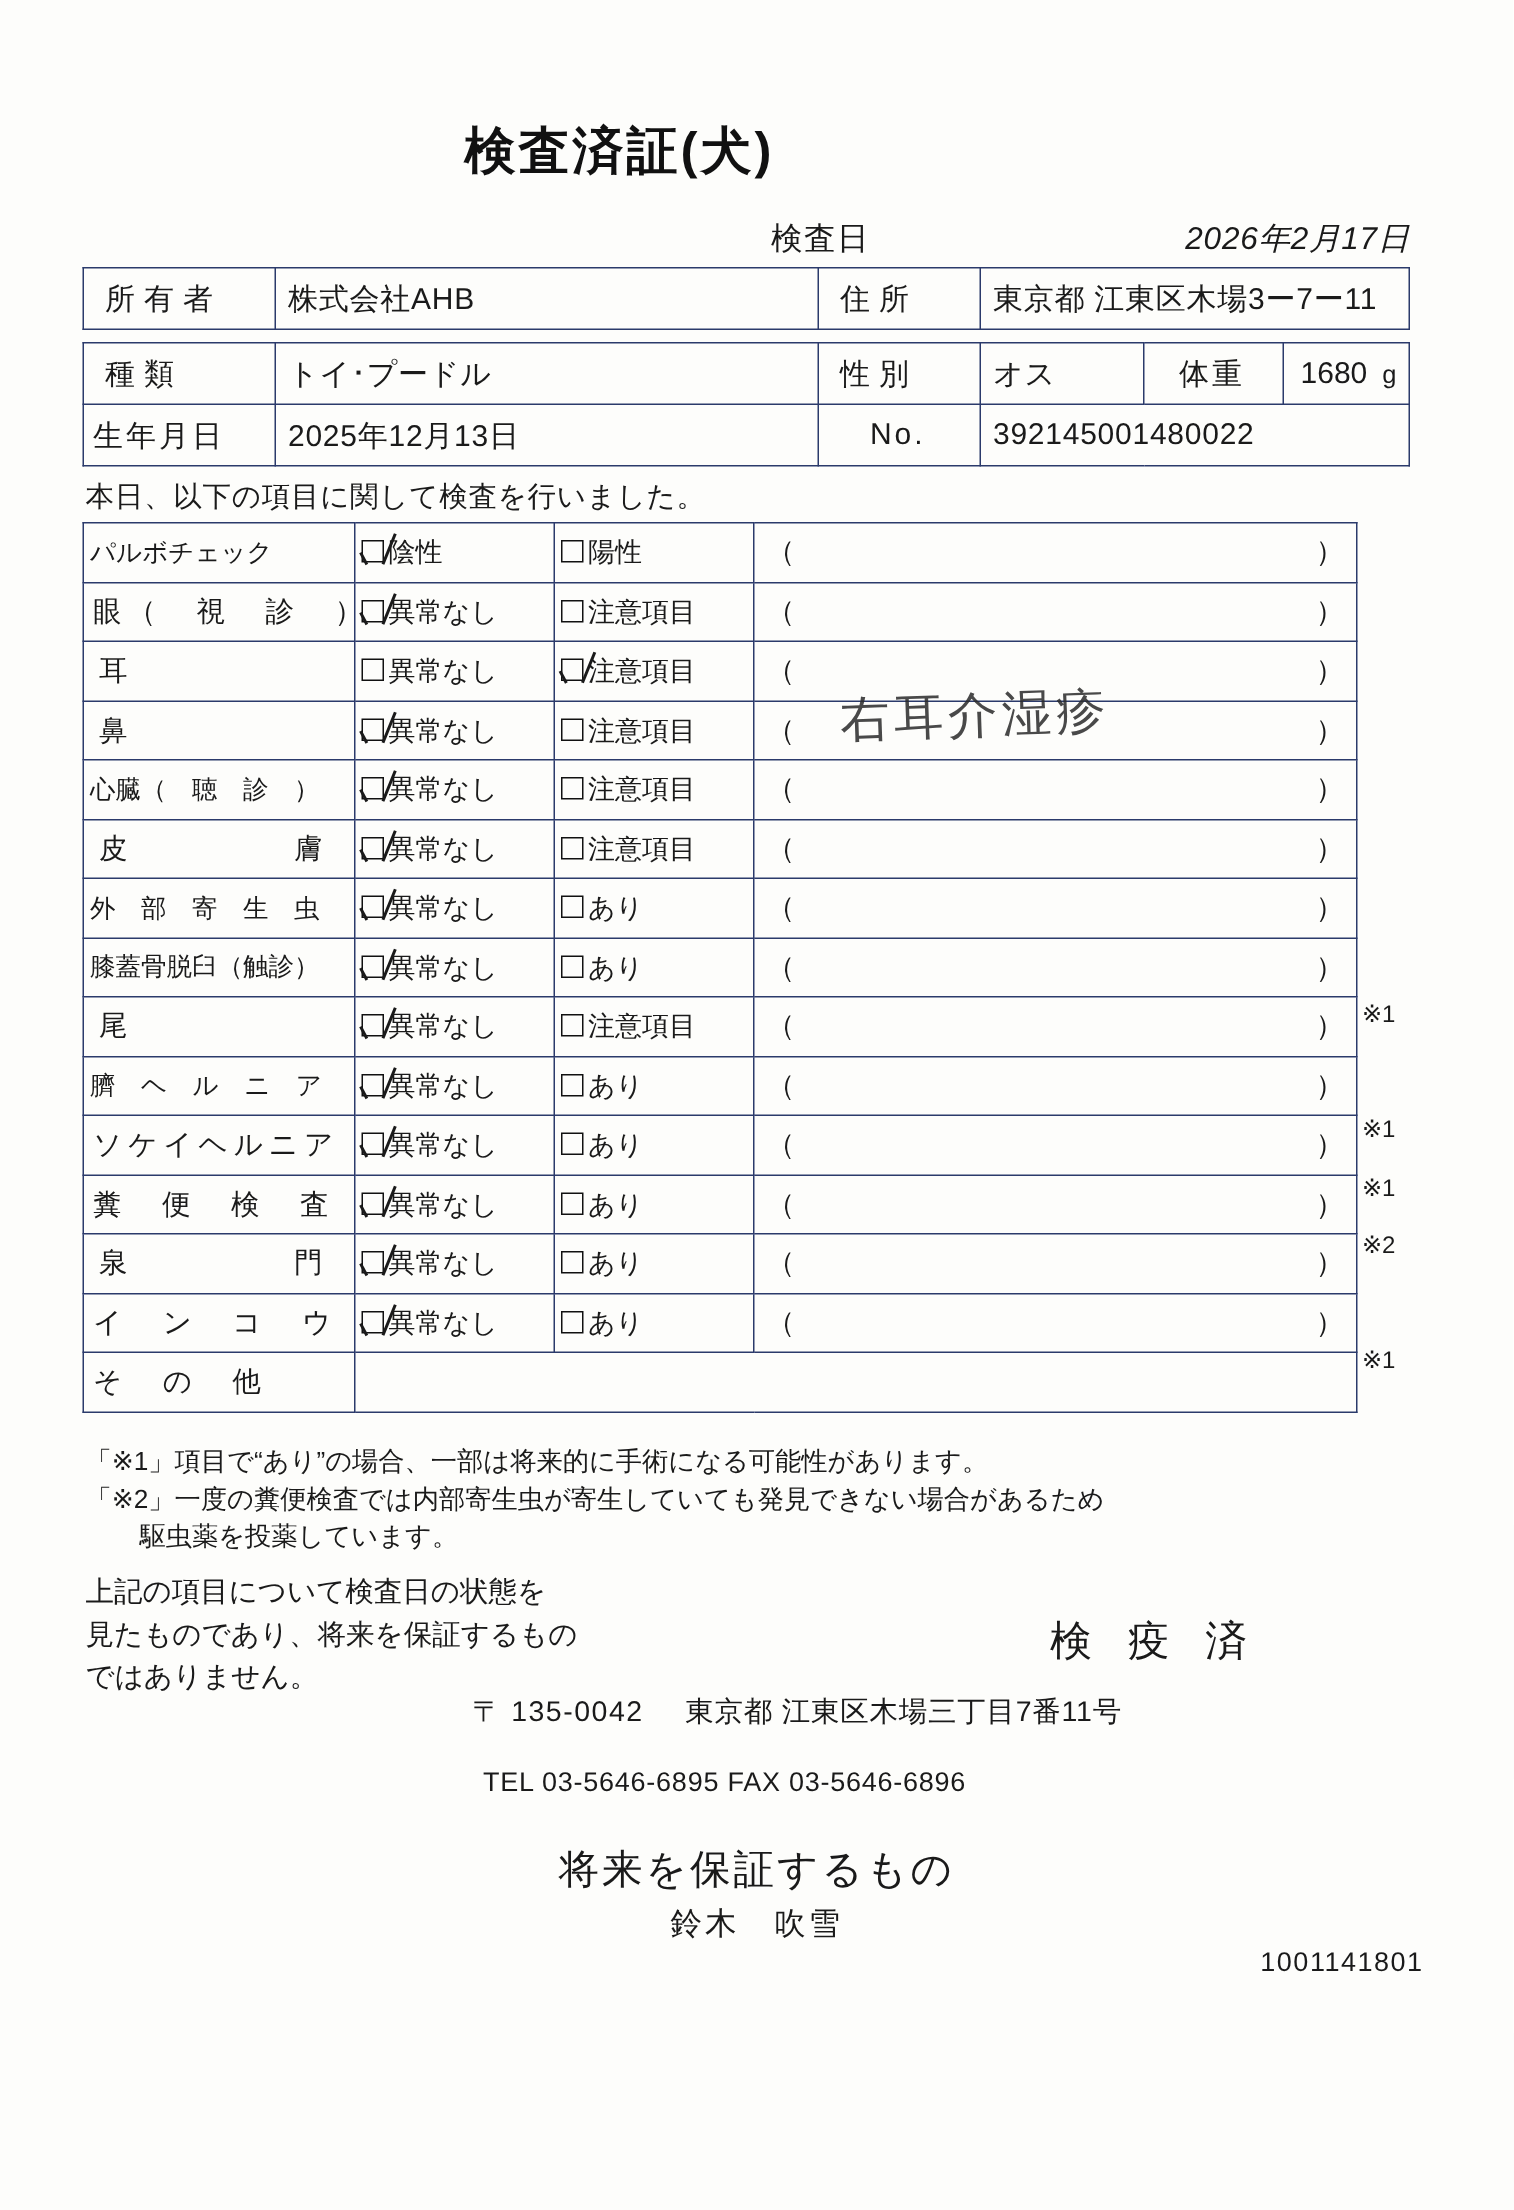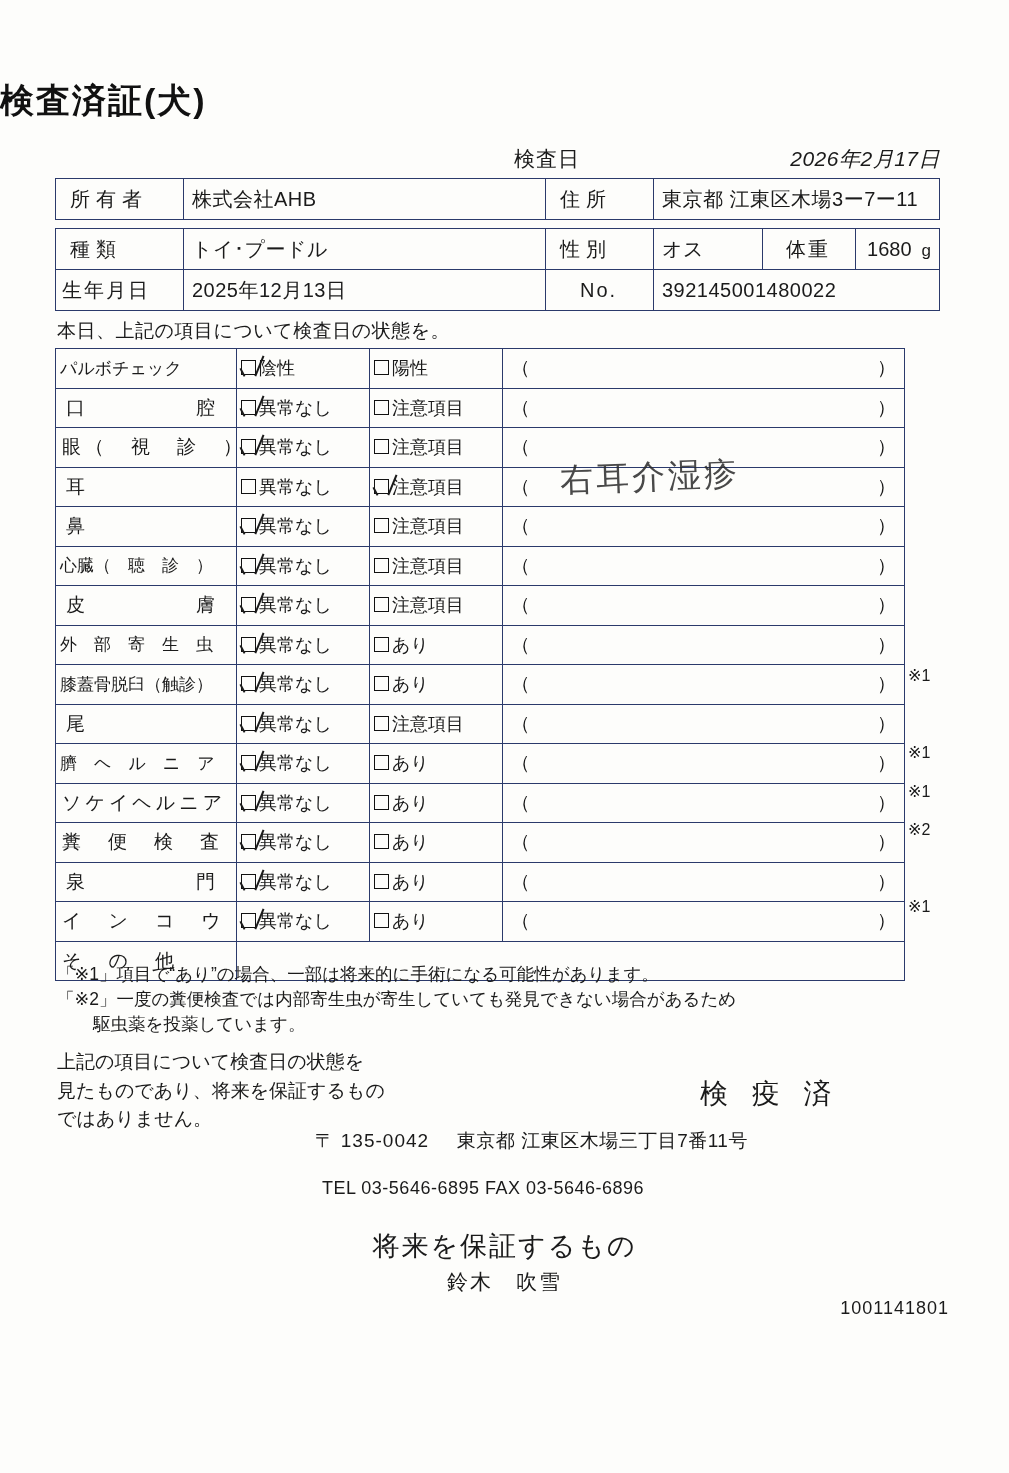--- a/index.html
+++ b/index.html
@@ -18,23 +18,23 @@
   .page {
     position: absolute;
     inset: 0;
     background: #fdfdfb;
   }
 
   
   .title {
     position: absolute;
     top: 78px;
-    left: 0;
+    left: 12px;
     width: 802px;
-    text-align: left;
+    text-align: center;
     font-size: 34px;
     letter-spacing: 2px;
     font-weight: 700;
     color: #111;
   }
 
   
   .exam-date-row {
     position: absolute;
     top: 145px;
@@ -294,37 +294,28 @@
     </tr>
     <tr>
       <td class="lbl-narrow" style="width:105px;text-align:left">生年月日</td>
       <td class="val" style="width:345px">2025年12月13日</td>
       <td class="lbl-narrow" style="width:85px;text-align:center">No.</td>
       <td class="val" colspan="3">392145001480022</td>
     </tr>
   </tbody>
     </table>
 
-  <div class="intro">本日、上記の項目について検査日の状態を。</div>
+  <div class="intro">本日、以下の項目に関して検査を行いました。</div>
 
   <table class="check-table">
     <tbody id="check-body">
         <tr>
           <td class="c-name sp-tight">パルボチェック</td>
           <td class="c-opt1"><span class="opt"><span class="box checked"></span><span>陰性</span></span></td>
           <td class="c-opt2"><span class="opt"><span class="box"></span><span>陽性</span></span></td>
-          <td class="c-note">
-            <span class="paren-l">（</span>
-            <span class="paren-r">）</span>
-          </td>
-        </tr>
-        <tr>
-          <td class="c-name sp-wide">口　　　　腔</td>
-          <td class="c-opt1"><span class="opt"><span class="box checked"></span><span>異常なし</span></span></td>
-          <td class="c-opt2"><span class="opt"><span class="box"></span><span>注意項目</span></span></td>
           <td class="c-note">
             <span class="paren-l">（</span>
             <span class="paren-r">）</span>
           </td>
         </tr>
         <tr>
           <td class="c-name sp-mid">眼（　視　診　）</td>
           <td class="c-opt1"><span class="opt"><span class="box checked"></span><span>異常なし</span></span></td>
           <td class="c-opt2"><span class="opt"><span class="box"></span><span>注意項目</span></span></td>
           <td class="c-note">

